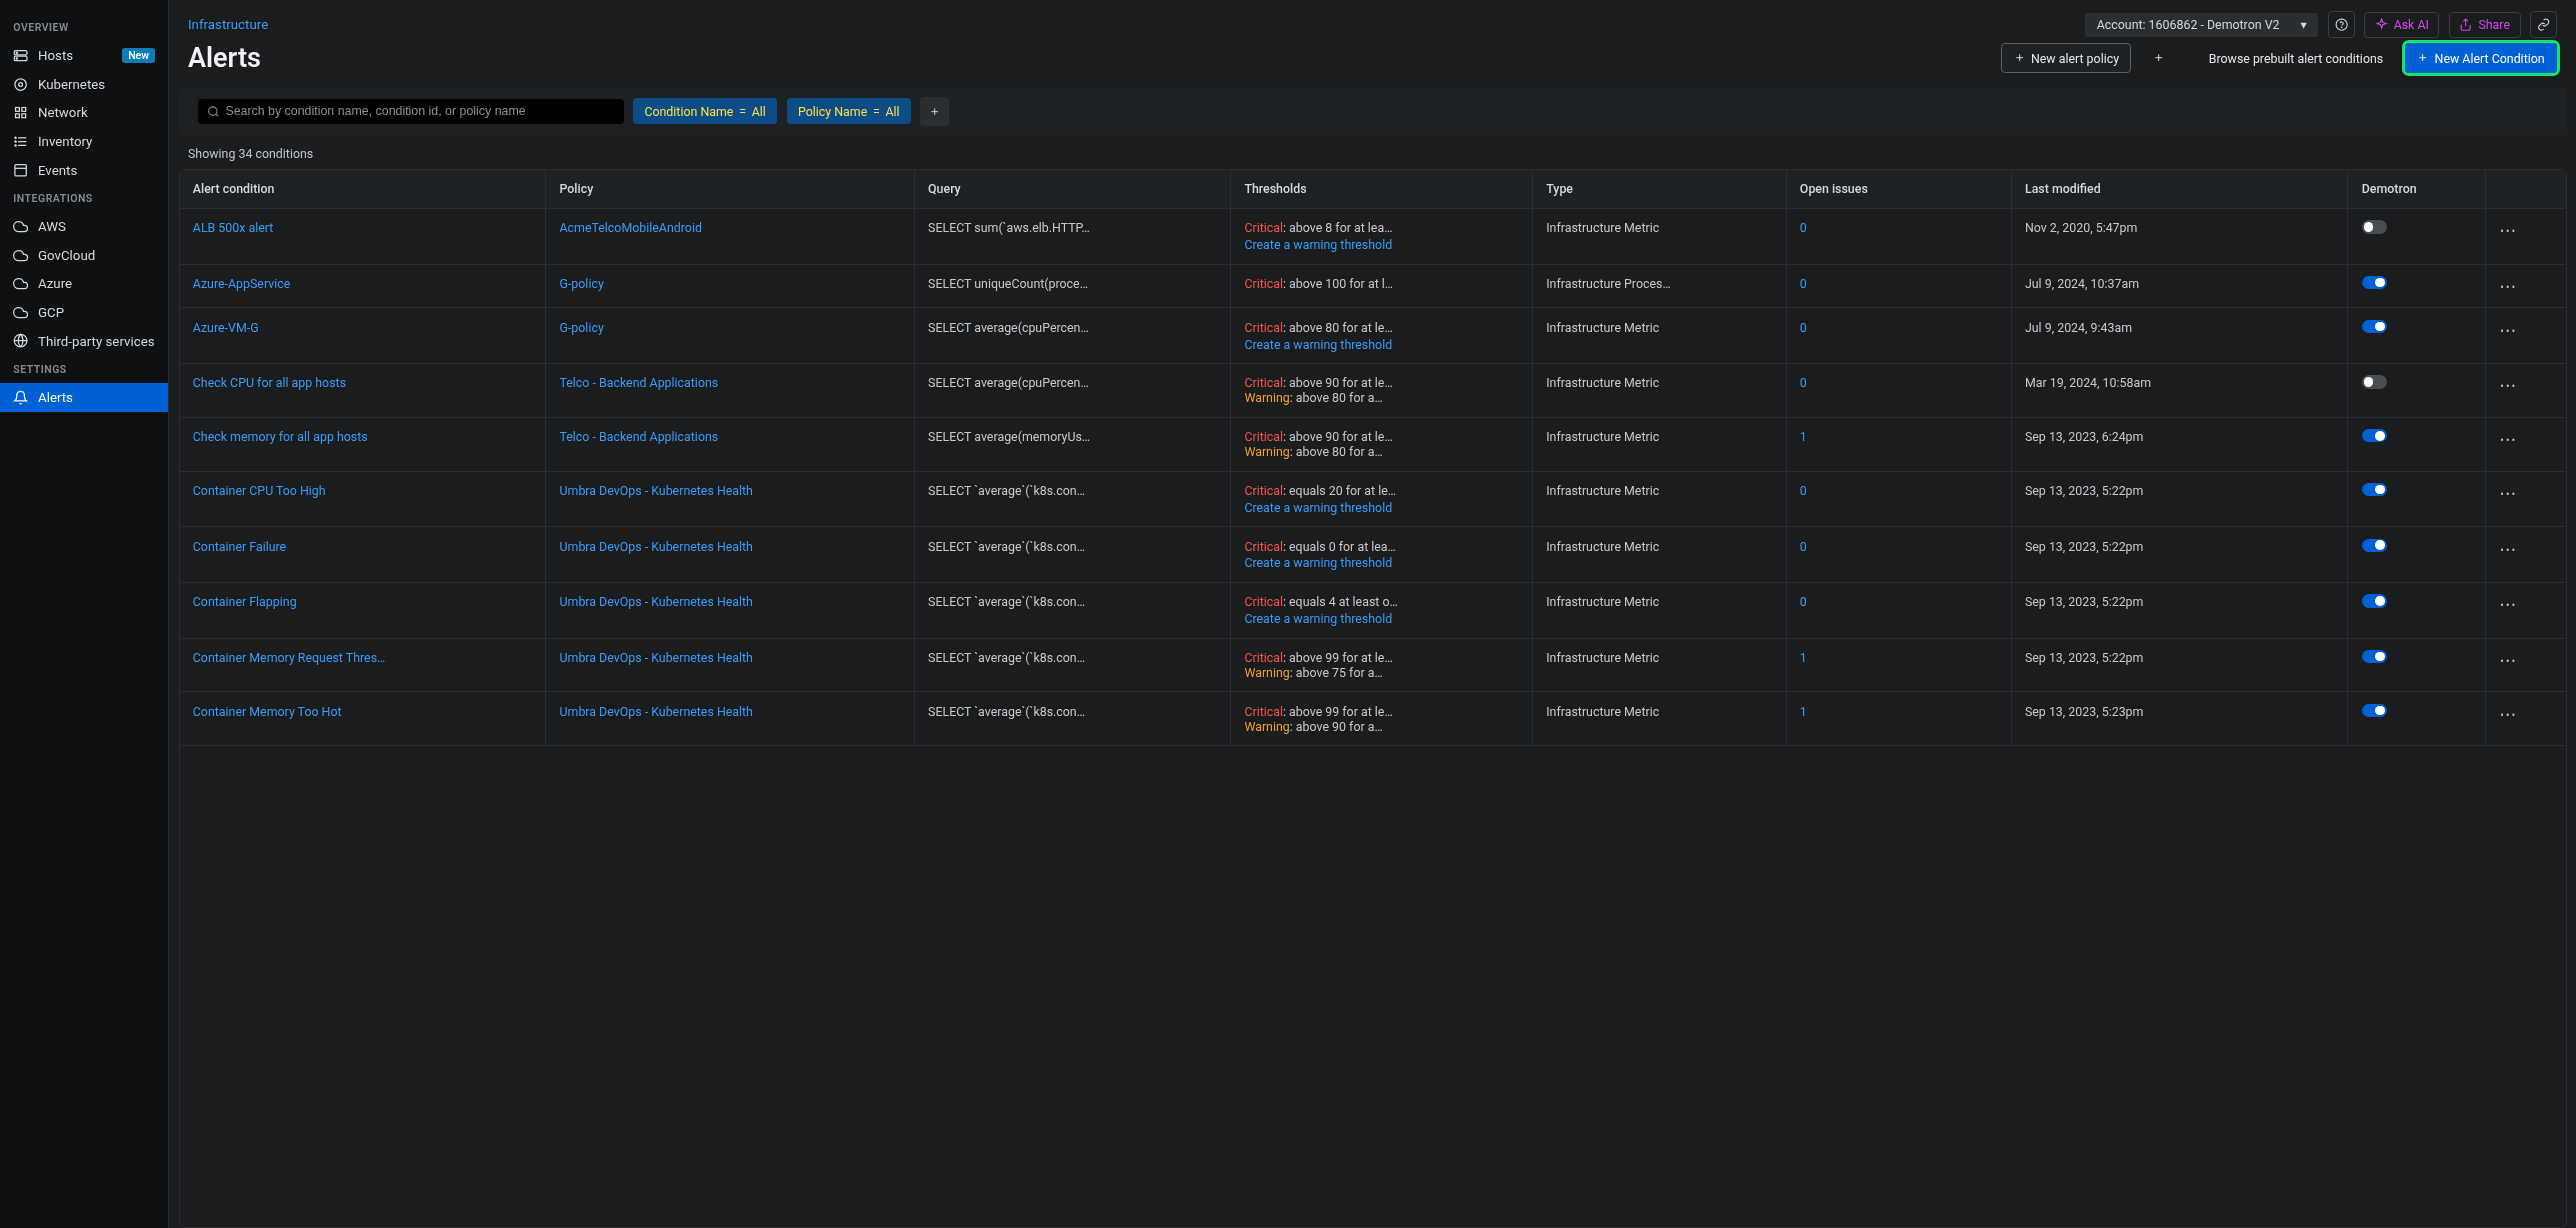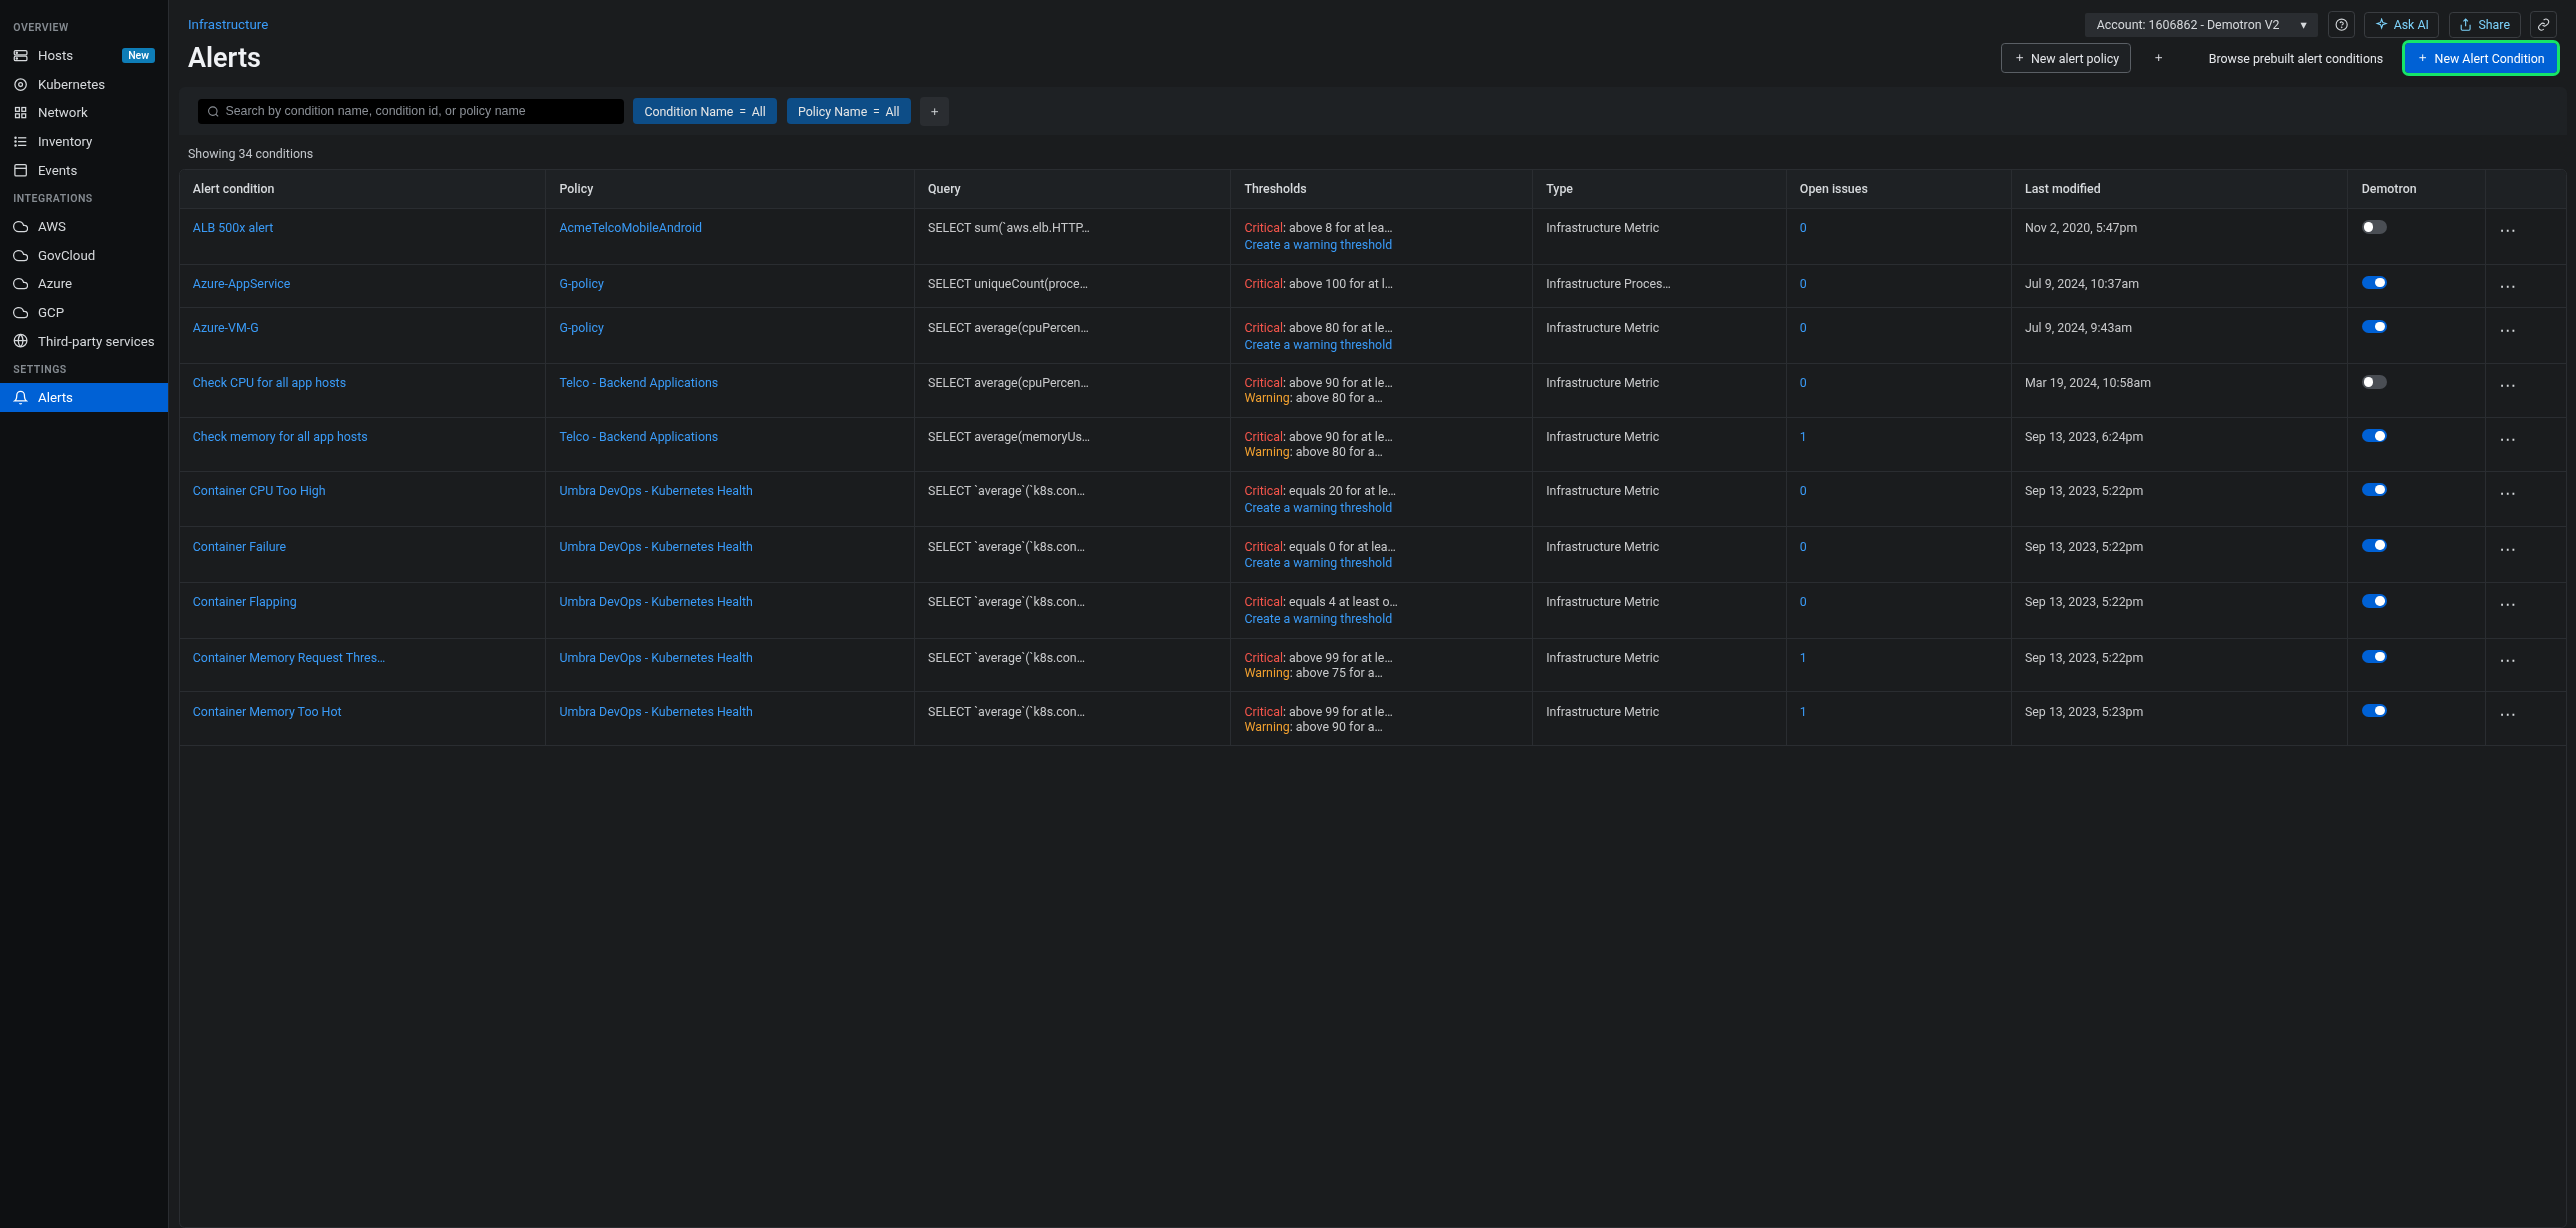--- a/index.html
+++ b/index.html
@@ -111,21 +111,21 @@
     }
     .text-btn {
       display: inline-flex;
       align-items: center;
       gap: 5.7px;
       padding: 4.8px 9.5px;
       border: 1px solid #3a3d41;
       border-radius: 3.8px;
       cursor: pointer;
       font-size: 12.4px;
-      color: #7dd3fc;
+      color: #d946ef;
     }
     .page-header {
       display: flex;
       justify-content: space-between;
       align-items: center;
       padding: 0 19px 13.3px 19px;
     }
     .page-title {
       font-size: 27px;
       font-weight: 600;
@@ -190,21 +190,21 @@
       color: #e5e7eb;
       font-size: 12.4px;
       width: 100%;
       margin-left: 5.7px;
     }
     .search-input::placeholder {
       color: #8b9097;
     }
     .pill {
       background: #0d4d87;
-      color: #e5e5e5;
+      color: #fde047;
       padding: 5.7px 11.4px;
       border-radius: 3.8px;
       font-size: 12.4px;
       display: flex;
       align-items: center;
       gap: 5.7px;
     }
     .add-filter {
       width: 28.6px;
       height: 28.6px;

